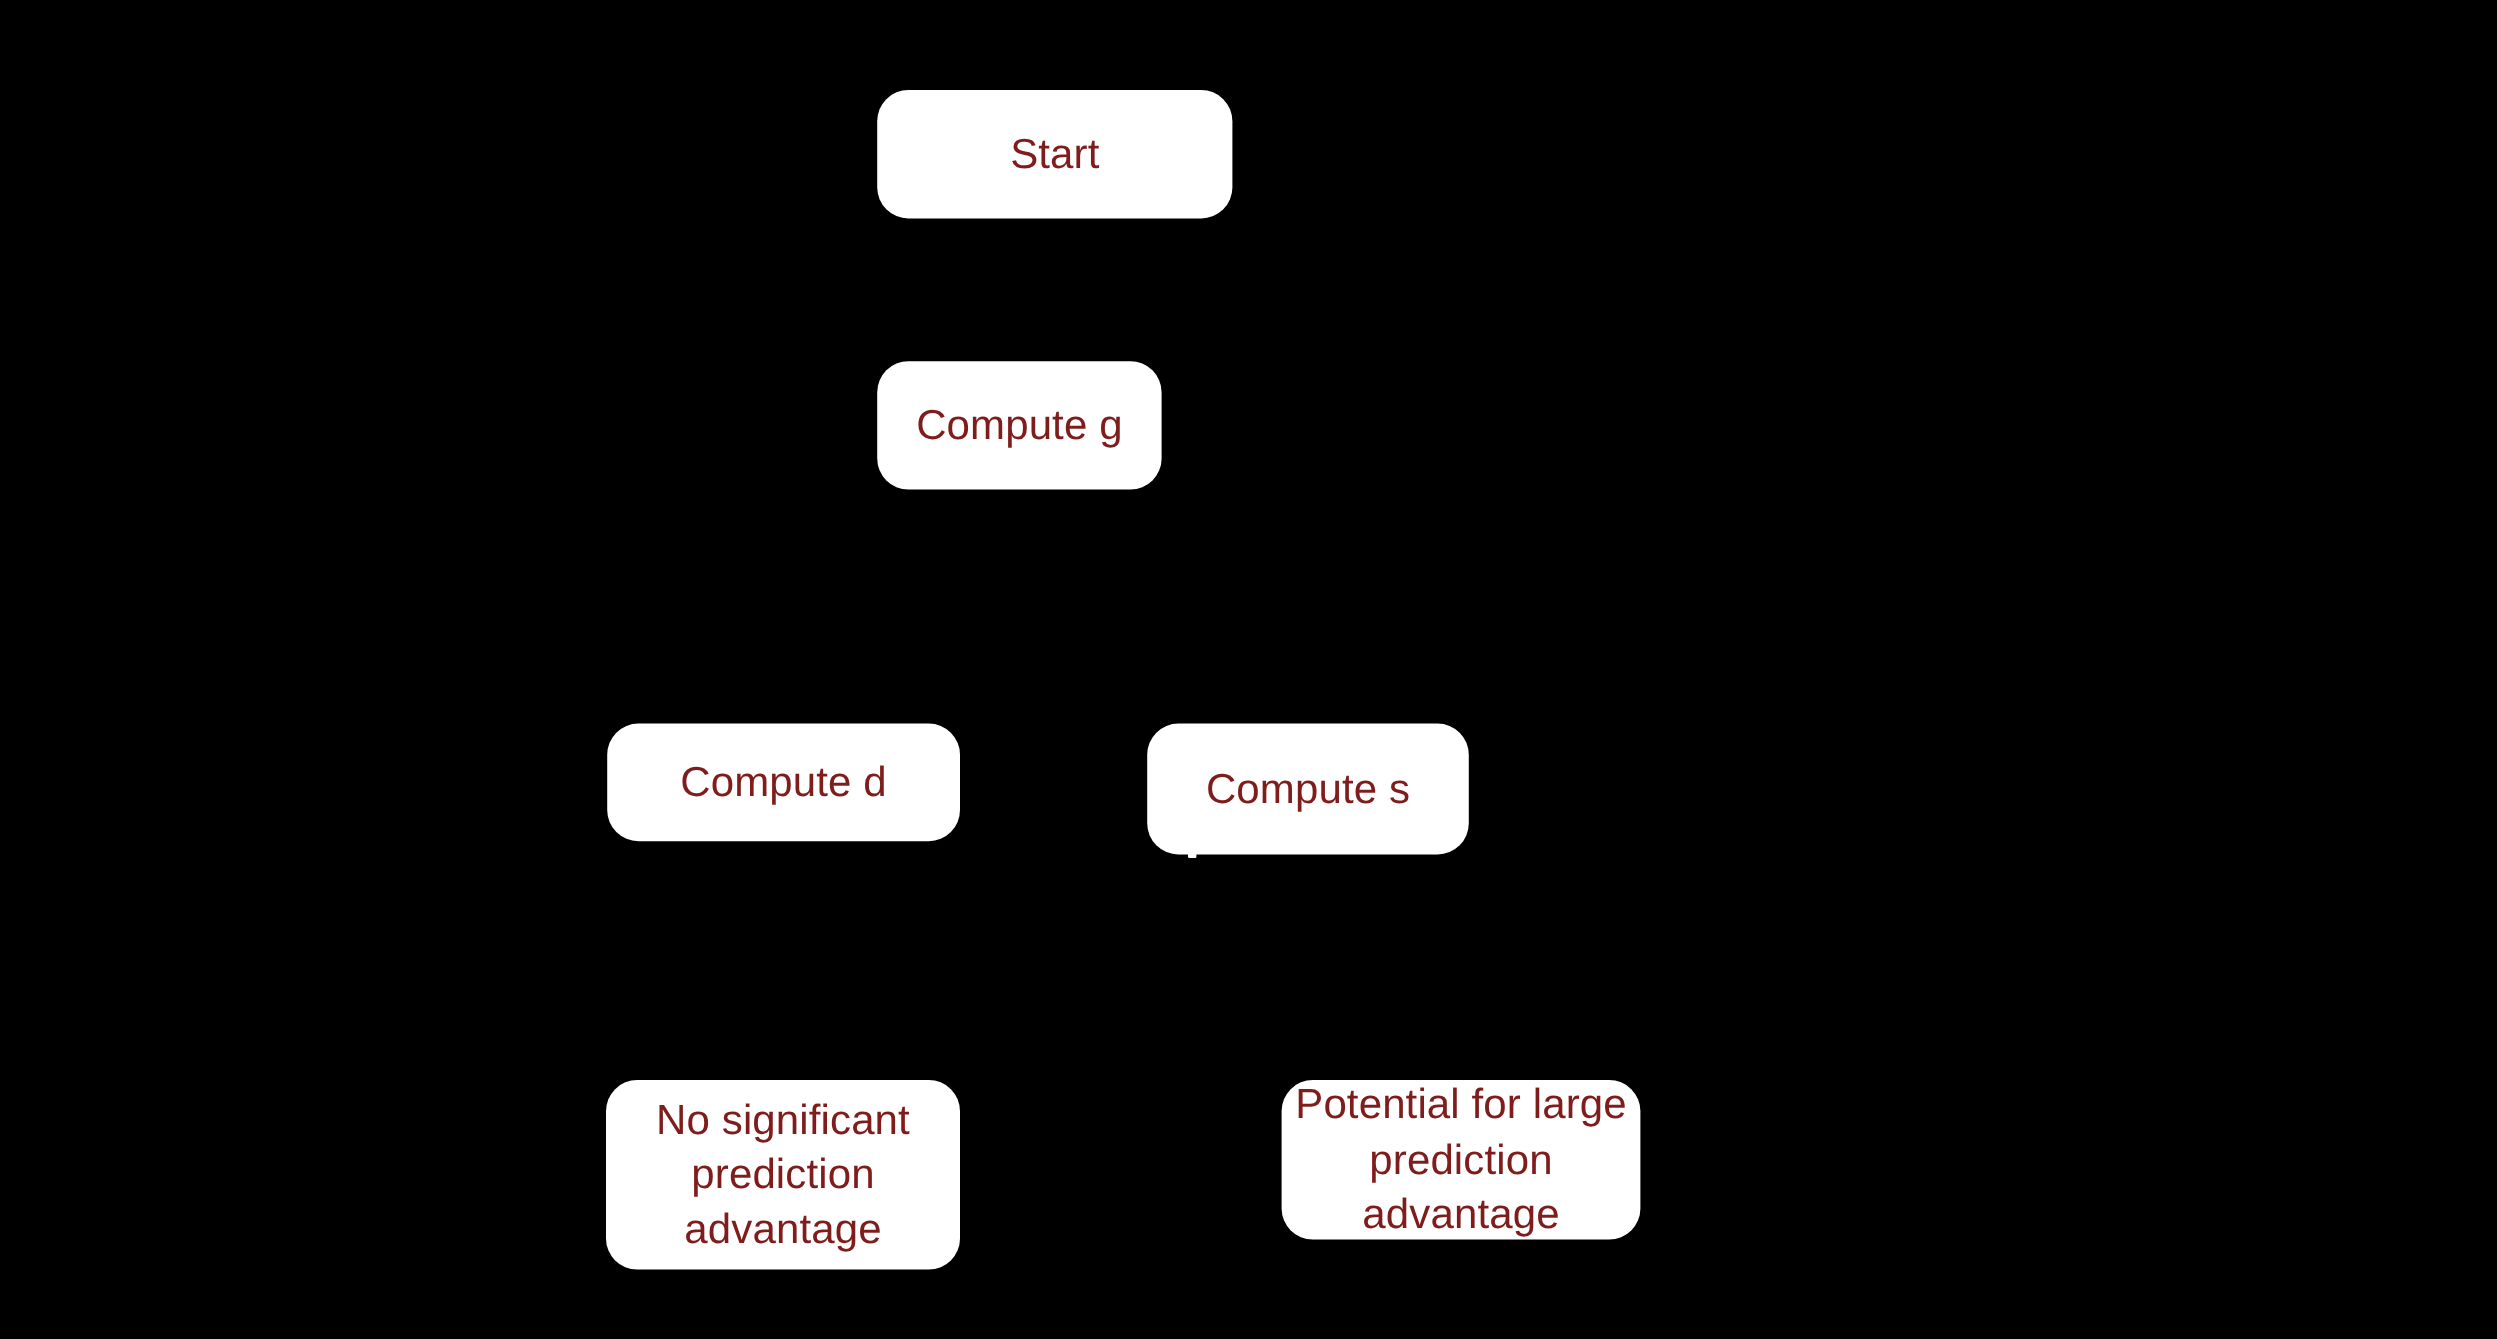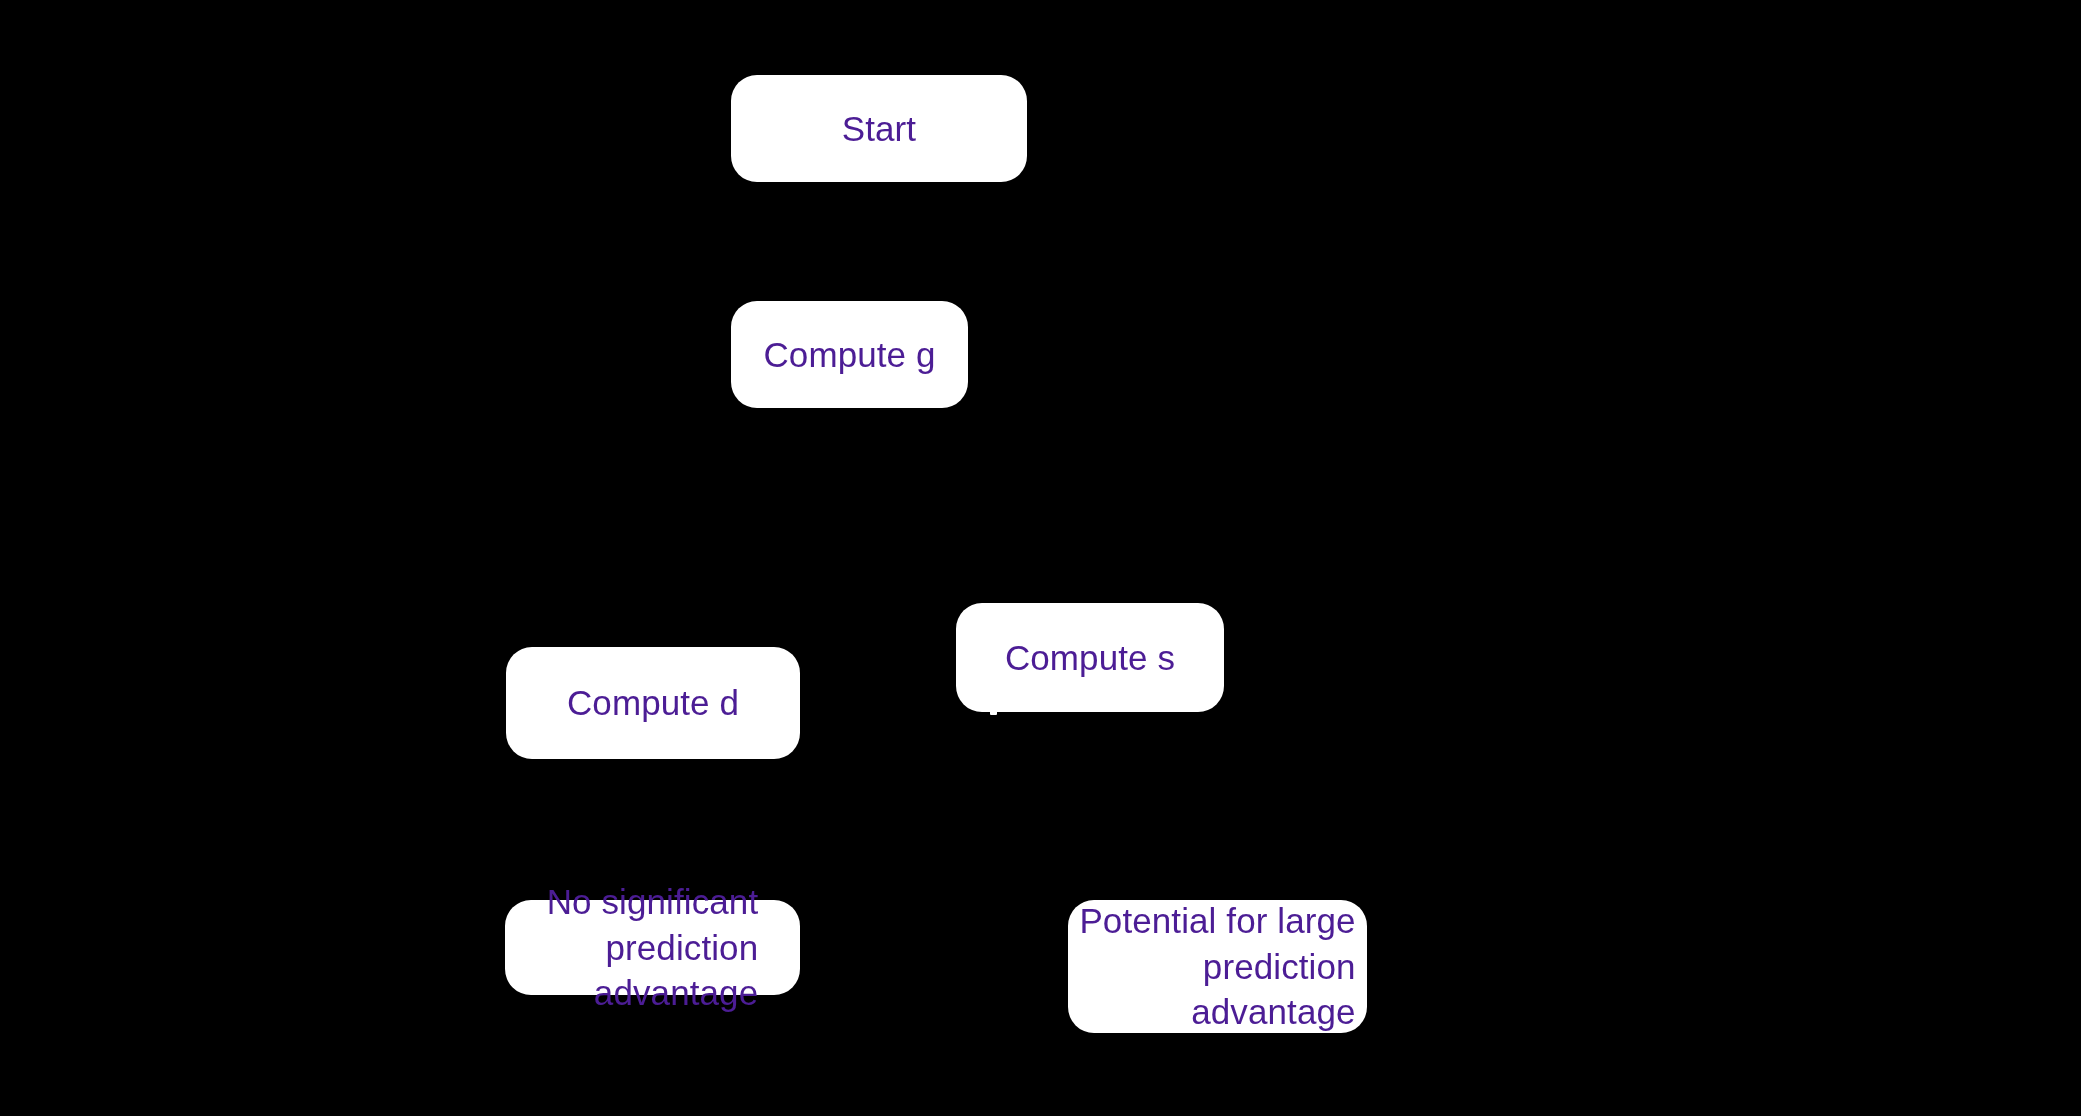--- a/index.html
+++ b/index.html
@@ -22,26 +22,26 @@
     left: 0;
     top: 0;
     width: 2081px;
     height: 1116px;
     pointer-events: none;
   }
   .node {
     position: absolute;
     box-sizing: border-box;
     background: #ffffff;
-    color: #4c1d95;
+    color: #7f1d1d;
     border-radius: 26px;
     display: flex;
     align-items: center;
     justify-content: center;
-    text-align: right;
+    text-align: center;
     line-height: 1.30;
     font-size: 35px;
     font-weight: 400;
     letter-spacing: 0.1px;
     padding: 4px 10px;
   }
   .node-label {
     display: block;
     white-space: pre-line;
   }
@@ -75,31 +75,31 @@
   </svg>
 
   <div class="node" style="left:731px; top:75px; width:296px; height:107px;">
     <span class="node-label">Start</span>
   </div>
 
   <div class="node" style="left:731px; top:301px; width:237px; height:107px;">
     <span class="node-label">Compute g</span>
   </div>
 
-  <div class="node" style="left:506px; top:603px; width:294px; height:112px;margin-top:44px;">
+  <div class="node" style="left:506px; top:603px; width:294px; height:98px;">
     <span class="node-label">Compute d</span>
   </div>
 
   <div class="node" style="left:956px; top:603px; width:268px; height:109px;">
     <span class="node-label">Compute s</span>
   </div>
 
   <div class="edge-nub" style="left:990px; top:706px;"></div>
 
-  <div class="node" style="left:505px; top:900px; width:295px; height:95px;">
+  <div class="node" style="left:505px; top:900px; width:295px; height:158px;">
     <span class="node-label">No significant
 prediction
 advantage</span>
   </div>
 
   <div class="node" style="left:1068px; top:900px; width:299px; height:133px;">
     <span class="node-label">Potential for large
 prediction
 advantage</span>
   </div>

